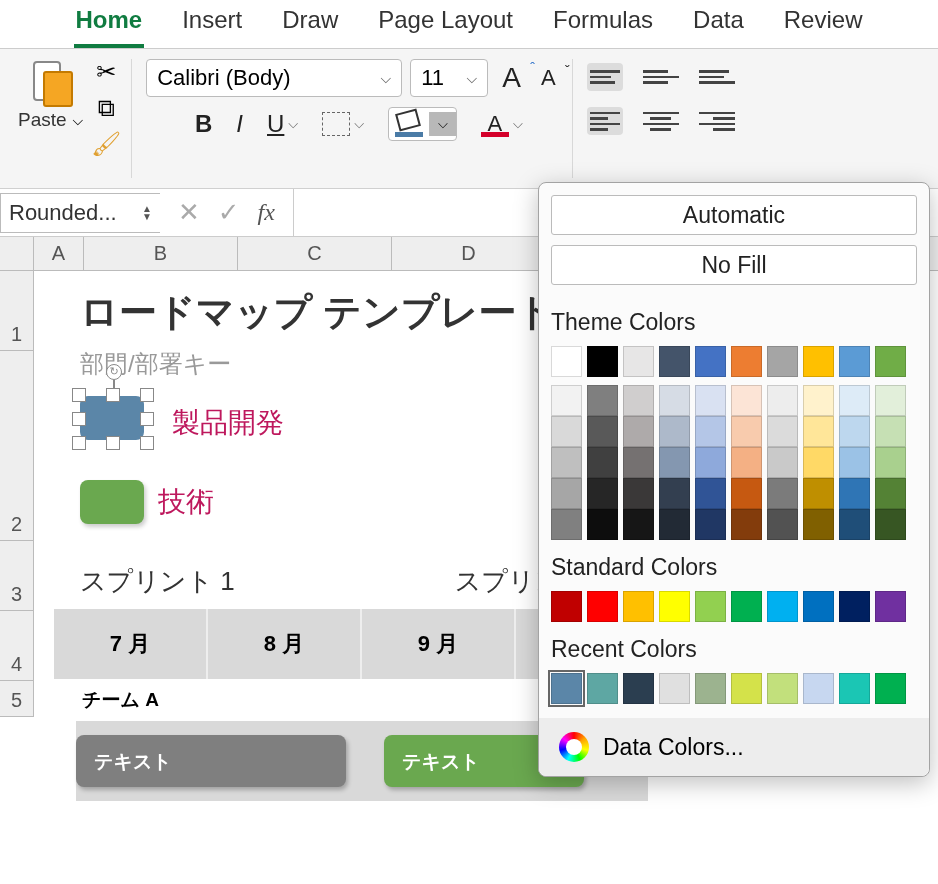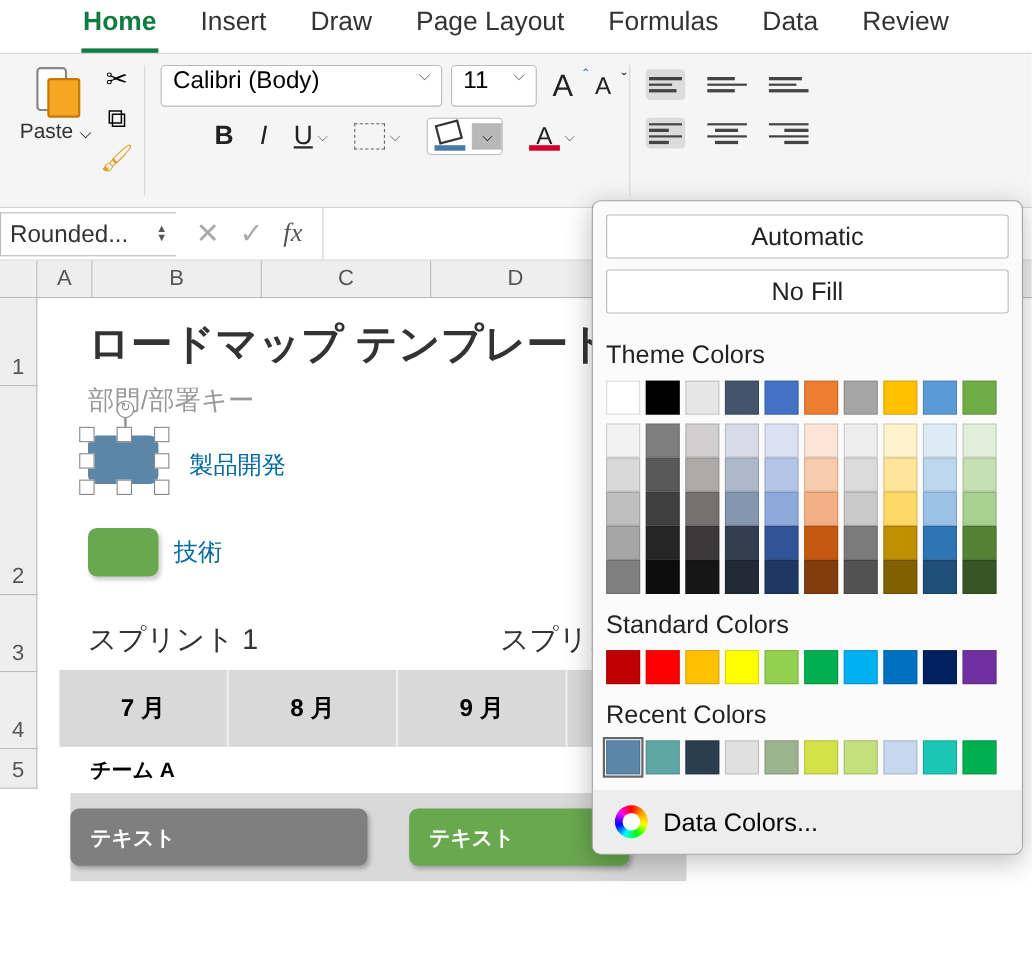--- a/index.html
+++ b/index.html
@@ -19,21 +19,21 @@
   .paste-icon { width: 48px; height: 48px; position: relative; }
   .clip-back { position: absolute; left: 6px; top: 2px; width: 28px; height: 40px; background: #fff; border: 2px solid #888; border-radius: 4px; }
   .clip-front { position: absolute; left: 16px; top: 12px; width: 30px; height: 36px; background: #f5a623; border: 2px solid #c47a00; border-radius: 3px; }
   .paste-label { font-size: 19px; color: #333; }
   .paste-drop { font-size: 14px; margin-left: 6px; }
   .clip-col { display: flex; flex-direction: column; gap: 10px; padding-left: 8px; }
   .mini-icon { width: 30px; height: 26px; display: flex; align-items: center; justify-content: center; font-size: 24px; }
 
   .font-group { display: flex; flex-direction: column; gap: 10px; }
   .font-row1 { display: flex; gap: 8px; align-items: center; }
-  .sel { background: #fff; border: 1px solid #bbb; border-radius: 4px; height: 38px; display: flex; padding: 0 10px; font-size: 22px; justify-content: space-between; }
+  .sel { background: #fff; border: 1px solid #bbb; border-radius: 4px; height: 38px; display: flex; align-items: center; padding: 0 10px; font-size: 22px; justify-content: space-between; }
   .font-name { width: 256px; }
   .font-size { width: 78px; }
   .bigA { font-size: 28px; color: #222; position: relative; padding: 0 6px; }
   .bigA .arrow { position: absolute; top: -2px; right: -8px; font-size: 14px; }
   .font-row2 { display: flex; gap: 24px; align-items: center; padding-left: 10px; }
   .fmtbtn { font-size: 24px; color: #222; display: flex; align-items: center; gap: 4px; }
   .fmtbtn .dd { font-size: 13px; color: #666; }
   .border-icon { width: 28px; height: 24px; border: 1.5px dashed #666; position: relative; }
   .fill-icon { width: 28px; height: 26px; position: relative; }
   .fill-bucket { width: 22px; height: 18px; border: 2px solid #333; transform: rotate(-15deg); position: absolute; top: 0; left: 2px; }
@@ -72,27 +72,27 @@
   .keyrow { display: flex; align-items: center; gap: 14px; }
   .swatch { width: 64px; height: 44px; border-radius: 8px; box-shadow: 2px 3px 4px rgba(0,0,0,0.2); }
   .selected-shape { position: relative; width: 90px; height: 64px; margin-left: -12px; margin-top: -10px; }
   .selshape { position: absolute; left: 12px; top: 10px; width: 64px; height: 44px; background: #5b86a8; border-radius: 8px; }
   .handle { position: absolute; width: 14px; height: 14px; background: #fff; border: 1.5px solid #888; }
   .htl{left:4px;top:2px} .htm{left:38px;top:2px} .htr{left:72px;top:2px}
   .hml{left:4px;top:26px} .hmr{left:72px;top:26px}
   .hbl{left:4px;top:50px} .hbm{left:38px;top:50px} .hbr{left:72px;top:50px}
   .rot { position: absolute; left: 38px; top: -22px; width: 16px; height: 16px; border: 1.5px solid #888; border-radius: 50%; background: #fff; font-size: 11px; text-align: center; line-height: 13px; color: #888; }
   .rot-line { position: absolute; left: 45px; top: -6px; width: 1.5px; height: 10px; background: #888; }
-  .keylabel { font-size: 22px; color: #0369a1; }
+  .keylabel { font-size: 28px; color: #be185d; }
 
   .sprint-row { display: flex; gap: 220px; padding: 40px 0 10px 46px; font-size: 26px; color: #333; }
   .grayrow { background: #d9d9d9; display: flex; height: 70px; margin-left: 20px; }
   .monthcell { width: 154px; text-align: center; font-size: 22px; font-weight: 700; line-height: 70px; border-right: 2px solid #eee; }
   .team { padding: 8px 0 8px 48px; font-size: 19px; font-weight: 700; }
-  .bars { position: relative; height: 80px; margin-left: 30px; background: #d9d9d9; }
+  .bars { position: relative; height: 80px; margin-left: 42px; background: #d9d9d9; }
   .bar { position: absolute; height: 52px; top: 14px; border-radius: 8px; color: #fff; font-weight: 700; padding: 14px 18px; box-shadow: 2px 3px 4px rgba(0,0,0,0.25); font-size: 19px; }
 
   
   .picker { position: absolute; left: 538px; top: 182px; width: 392px; background: #fbfbfb; border: 1px solid #a3a3a3; border-radius: 8px; box-shadow: 0 6px 24px rgba(0,0,0,0.25); padding: 12px; z-index: 50; }
   .pbtn { background: #fff; border: 1px solid #bbb; border-radius: 3px; width: 100%; height: 40px; font-size: 23px; color: #222; margin-bottom: 10px; }
   .psec { font-size: 23px; color: #222; margin: 14px 0 10px; }
   .swgrid { display: flex; gap: 5px; }
   .sw { width: 31px; height: 31px; border: 1px solid rgba(0,0,0,0.15); }
   .swcolgrid { display: flex; gap: 5px; margin-top: 8px; }
   .swcol { display: flex; flex-direction: column; }

